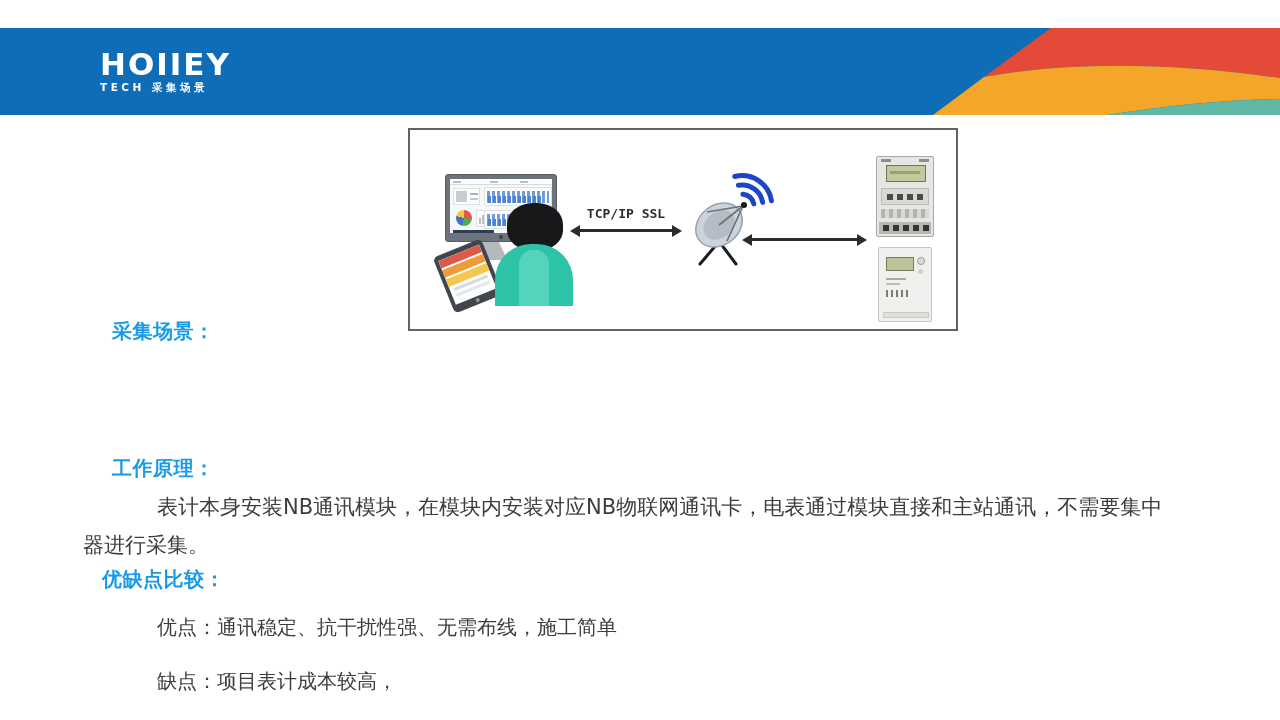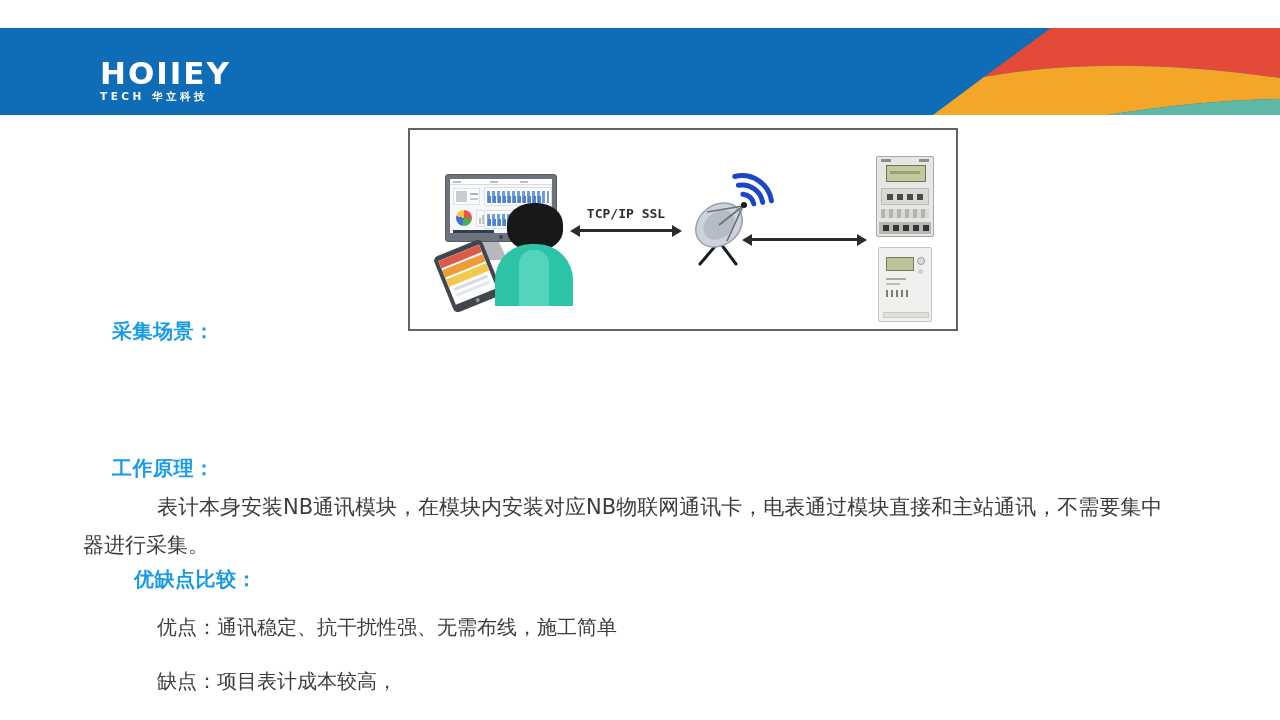--- a/index.html
+++ b/index.html
@@ -4,21 +4,21 @@
 <style>
   * { margin:0; padding:0; box-sizing:border-box; }
   html,body { width:1280px; height:720px; background:#ffffff; overflow:hidden; }
   body { font-family:"DejaVu Sans","Liberation Sans",sans-serif; position:relative; }
 
   .slide { position:absolute; left:0; top:0; width:1280px; height:720px; background:#fff; overflow:hidden; }
 
   
   .header-bar { position:absolute; left:0; top:28px; width:1280px; height:87px; background:#0e6db6; }
   .logo { position:absolute; left:100px; top:20px; color:#fff; }
-  .logo-brand { font-size:31px; font-weight:bold; letter-spacing:2px; line-height:32px; font-style:normal;margin-top:9px; }
+  .logo-brand { font-size:31px; font-weight:bold; letter-spacing:2px; line-height:32px; font-style:normal; }
   .logo-sub { font-size:10.5px; letter-spacing:3.5px; margin-top:1px; font-weight:bold; }
   .slide-title { position:absolute; left:291px; top:26px; color:#ffffff; font-size:33px; letter-spacing:6px; line-height:38px; font-weight:normal; }
   .header-deco { position:absolute; right:0; top:0; width:380px; height:87px; }
 
   
   .diagram { position:absolute; left:408px; top:128px; width:550px; height:203px; border:2px solid #636363; background:#fff; }
 
   
   .monitor { position:absolute; left:35px; top:44px; width:112px; height:68px; background:#6d737c; border:1px solid #575c63; border-radius:3px; }
   .screen { position:absolute; left:4px; top:4px; right:4px; bottom:8px; background:#f7f8fa; overflow:hidden; }
@@ -94,34 +94,34 @@
       background:repeating-linear-gradient(90deg,#7b7b77 0 2px,#efefec 2px 5px); }
   .meter-b .foot { position:absolute; left:4px; bottom:3px; width:46px; height:6px; background:#e0e0dc; border:1px solid #cacac6; }
 
   
   .sec-heading { position:absolute; color:#189ae6; font-size:20px; font-weight:bold; letter-spacing:0.5px; }
   .sec-body { position:absolute; left:83px; width:1115px; color:#3d3d3d; font-size:21px; line-height:38px; white-space:pre-line; }
   .h-scene { left:112px; top:318px;text-align:center; }
   .b-scene { top:346px; text-indent:80px; }
   .h-principle { left:112px; top:435px;margin-top:20px; }
   .b-principle { top:488px; text-indent:74px; }
-  .h-compare { left:102px; top:566px;margin-left:32px; }
+  .h-compare { left:102px; top:566px; }
   .cmp-line { position:absolute; left:157px; color:#3d3d3d; font-size:20px; line-height:26px;text-align:center; }
   .cmp-pros { top:614px; }
   .cmp-cons { top:648px;margin-top:20px; }
 </style>
 </head>
 <body>
 
 <div class="slide">
 
   <div class="header-bar">
     <div class="logo">
       <div class="logo-brand">HOIIEY</div>
-      <div class="logo-sub">TECH 华立科技</div>
+      <div class="logo-sub">TECH 采集场景</div>
     </div>
     <svg class="header-deco" width="380" height="87" viewBox="0 0 380 87">
       <path d="M151,0 L380,0 L380,50 Q210,26 84,49 Z" fill="#e34b38"></path>
       <path d="M84,49 Q210,26 380,50 L380,71 Q300,72 207,87 L33,87 Z" fill="#f3a628"></path>
       <path d="M207,87 Q300,72 380,71 L380,87 Z" fill="#5fb7a5"></path>
     </svg>
   </div>
 
   <div class="diagram">
 

